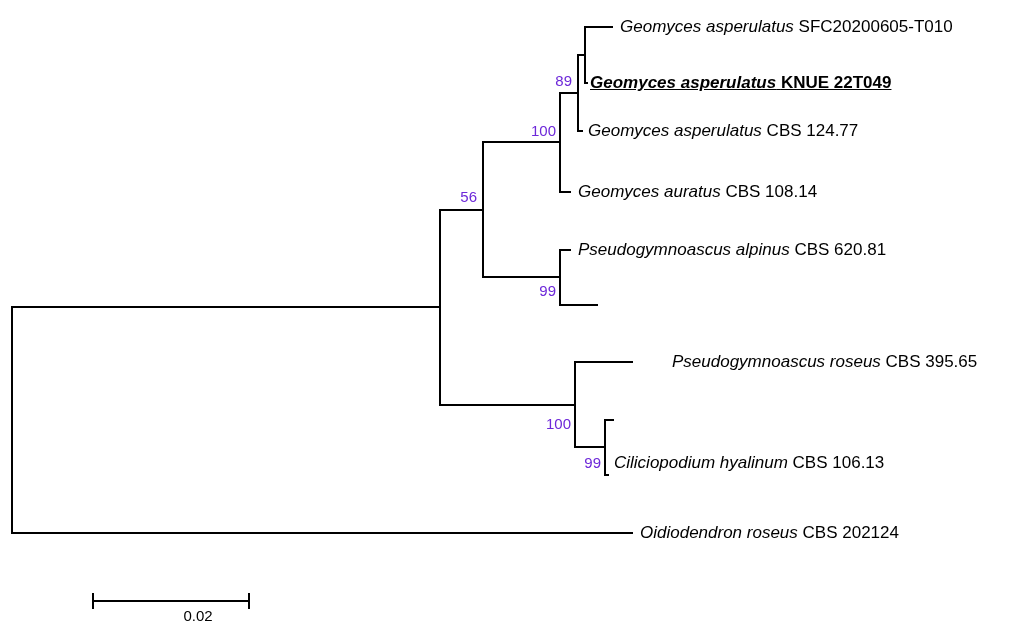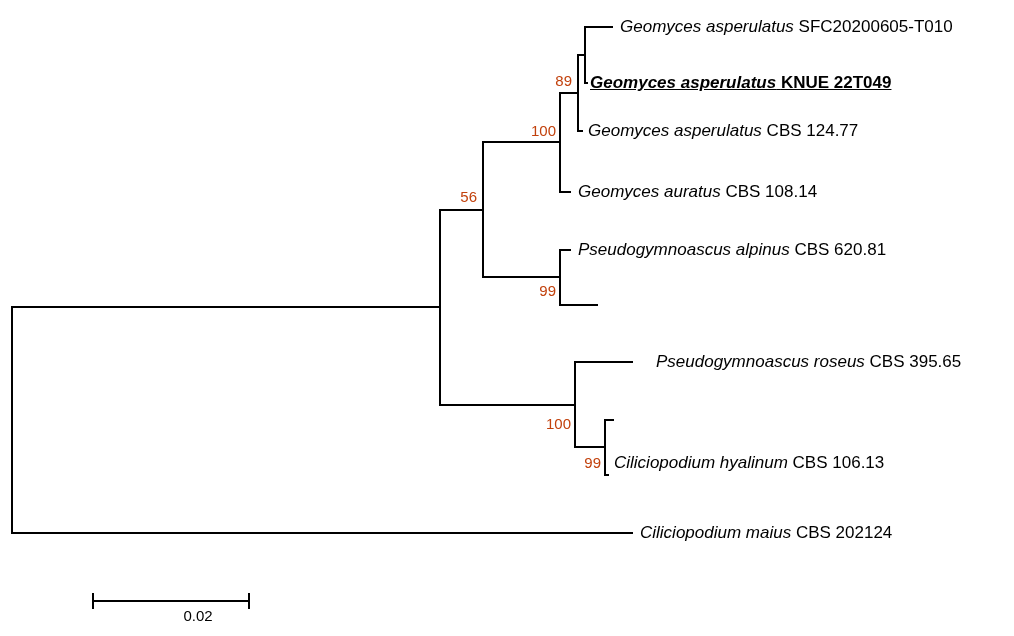--- a/index.html
+++ b/index.html
@@ -31,21 +31,21 @@
     line-height: 18px;
     color: #000000;
     white-space: nowrap;
   }
   .taxon .sp { font-style: italic; }
   .taxon.bold { font-weight: bold; text-decoration: underline; }
   .bootstrap {
     position: absolute;
     font-size: 15px;
     line-height: 16px;
-    color: #c2410c;
+    color: #6d28d9;
     white-space: nowrap;
   }
   .scale-label {
     position: absolute;
     font-size: 15px;
     line-height: 16px;
     color: #000000;
     transform: translateX(-50%);
     white-space: nowrap;
     margin-left: 27px;
@@ -97,28 +97,28 @@
   </div>
   <div class="taxon" style="left:588px; top:122px">
     <span class="sp">Geomyces asperulatus</span> <span class="st">CBS 124.77</span>
   </div>
   <div class="taxon" style="left:578px; top:183px">
     <span class="sp">Geomyces auratus</span> <span class="st">CBS 108.14</span>
   </div>
   <div class="taxon" style="left:578px; top:241px">
     <span class="sp">Pseudogymnoascus alpinus</span> <span class="st">CBS 620.81</span>
   </div>
-  <div class="taxon" style="left:656px; top:353px">
+  <div class="taxon" style="left:672px; top:353px">
     <span class="sp">Pseudogymnoascus roseus</span> <span class="st">CBS 395.65</span>
   </div>
   <div class="taxon" style="left:614px; top:454px">
     <span class="sp">Ciliciopodium hyalinum</span> <span class="st">CBS 106.13</span>
   </div>
   <div class="taxon" style="left:640px; top:524px">
-    <span class="sp">Ciliciopodium maius</span> <span class="st">CBS 202124</span>
+    <span class="sp">Oidiodendron roseus</span> <span class="st">CBS 202124</span>
   </div>
 
   <div class="bootstrap" style="right:442px; top:73px">89</div>
   <div class="bootstrap" style="right:458px; top:123px">100</div>
   <div class="bootstrap" style="right:537px; top:189px">56</div>
   <div class="bootstrap" style="right:458px; top:283px">99</div>
   <div class="bootstrap" style="right:443px; top:416px">100</div>
   <div class="bootstrap" style="right:413px; top:455px">99</div>
 
   <div class="scale-label" style="left:171px; top:608px">0.02</div>

